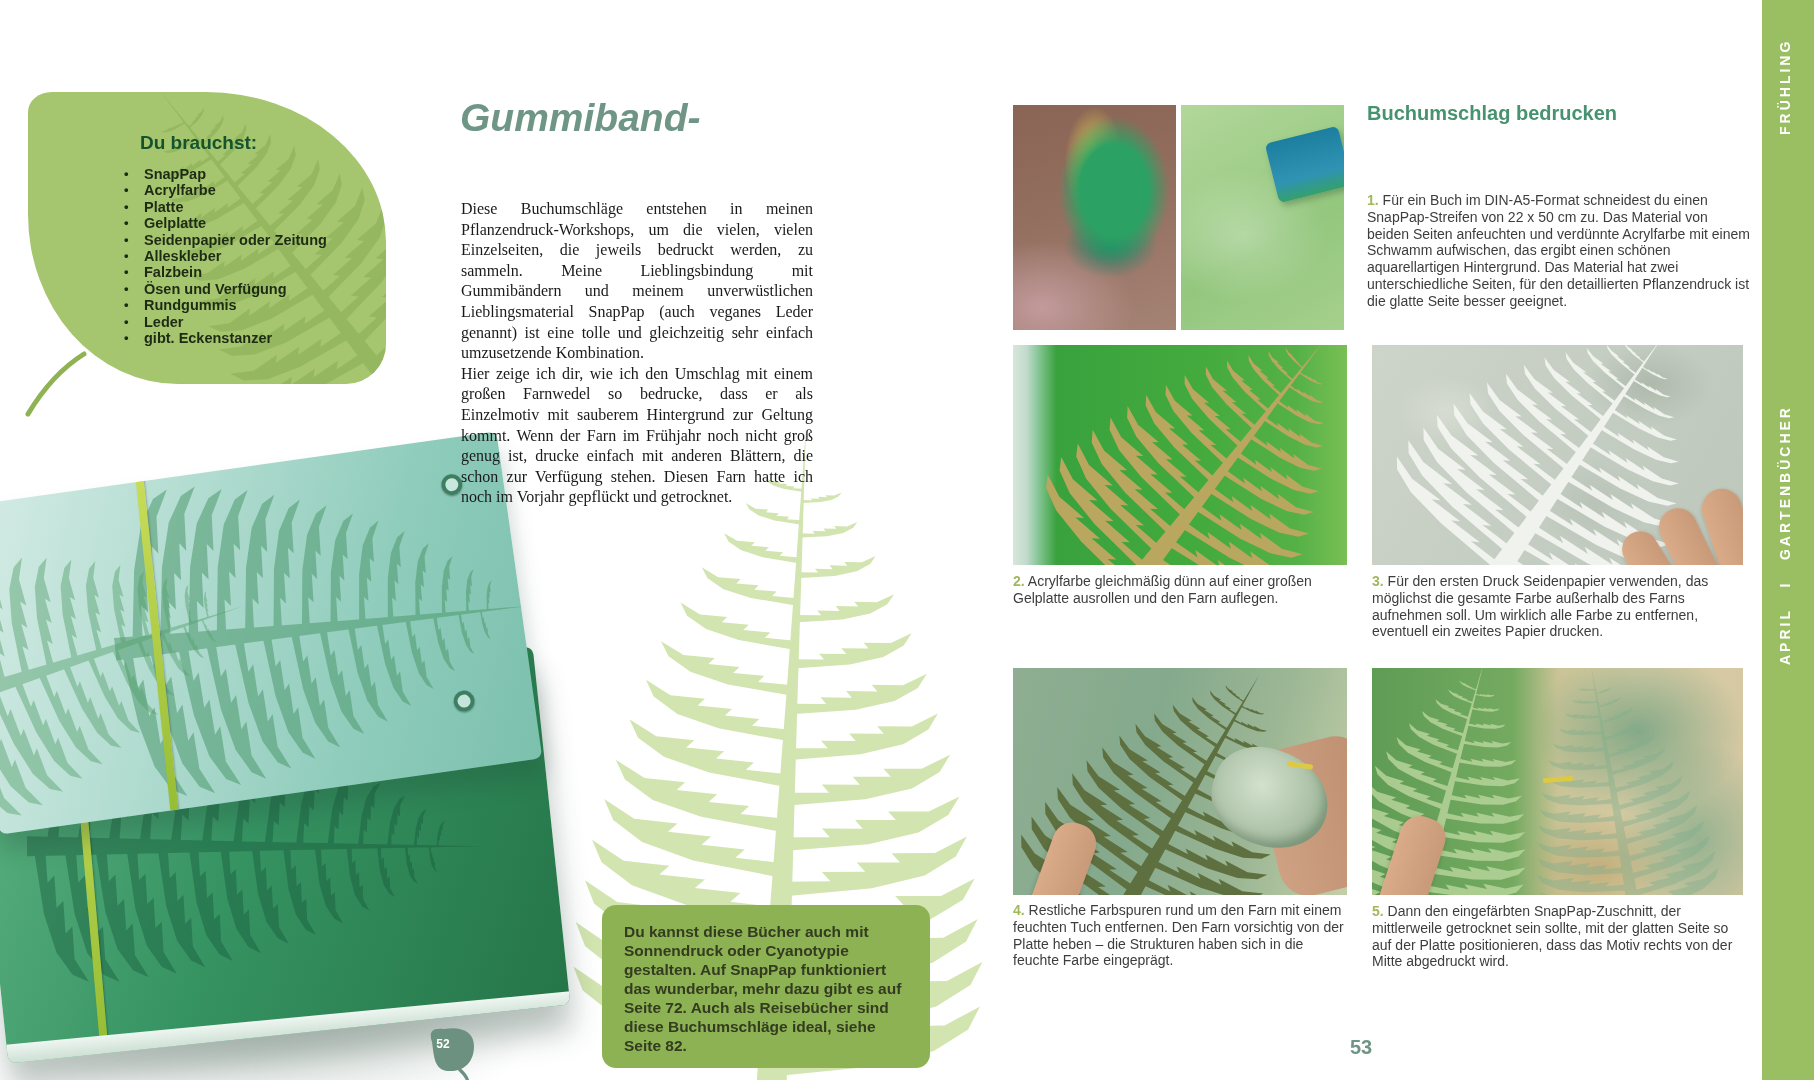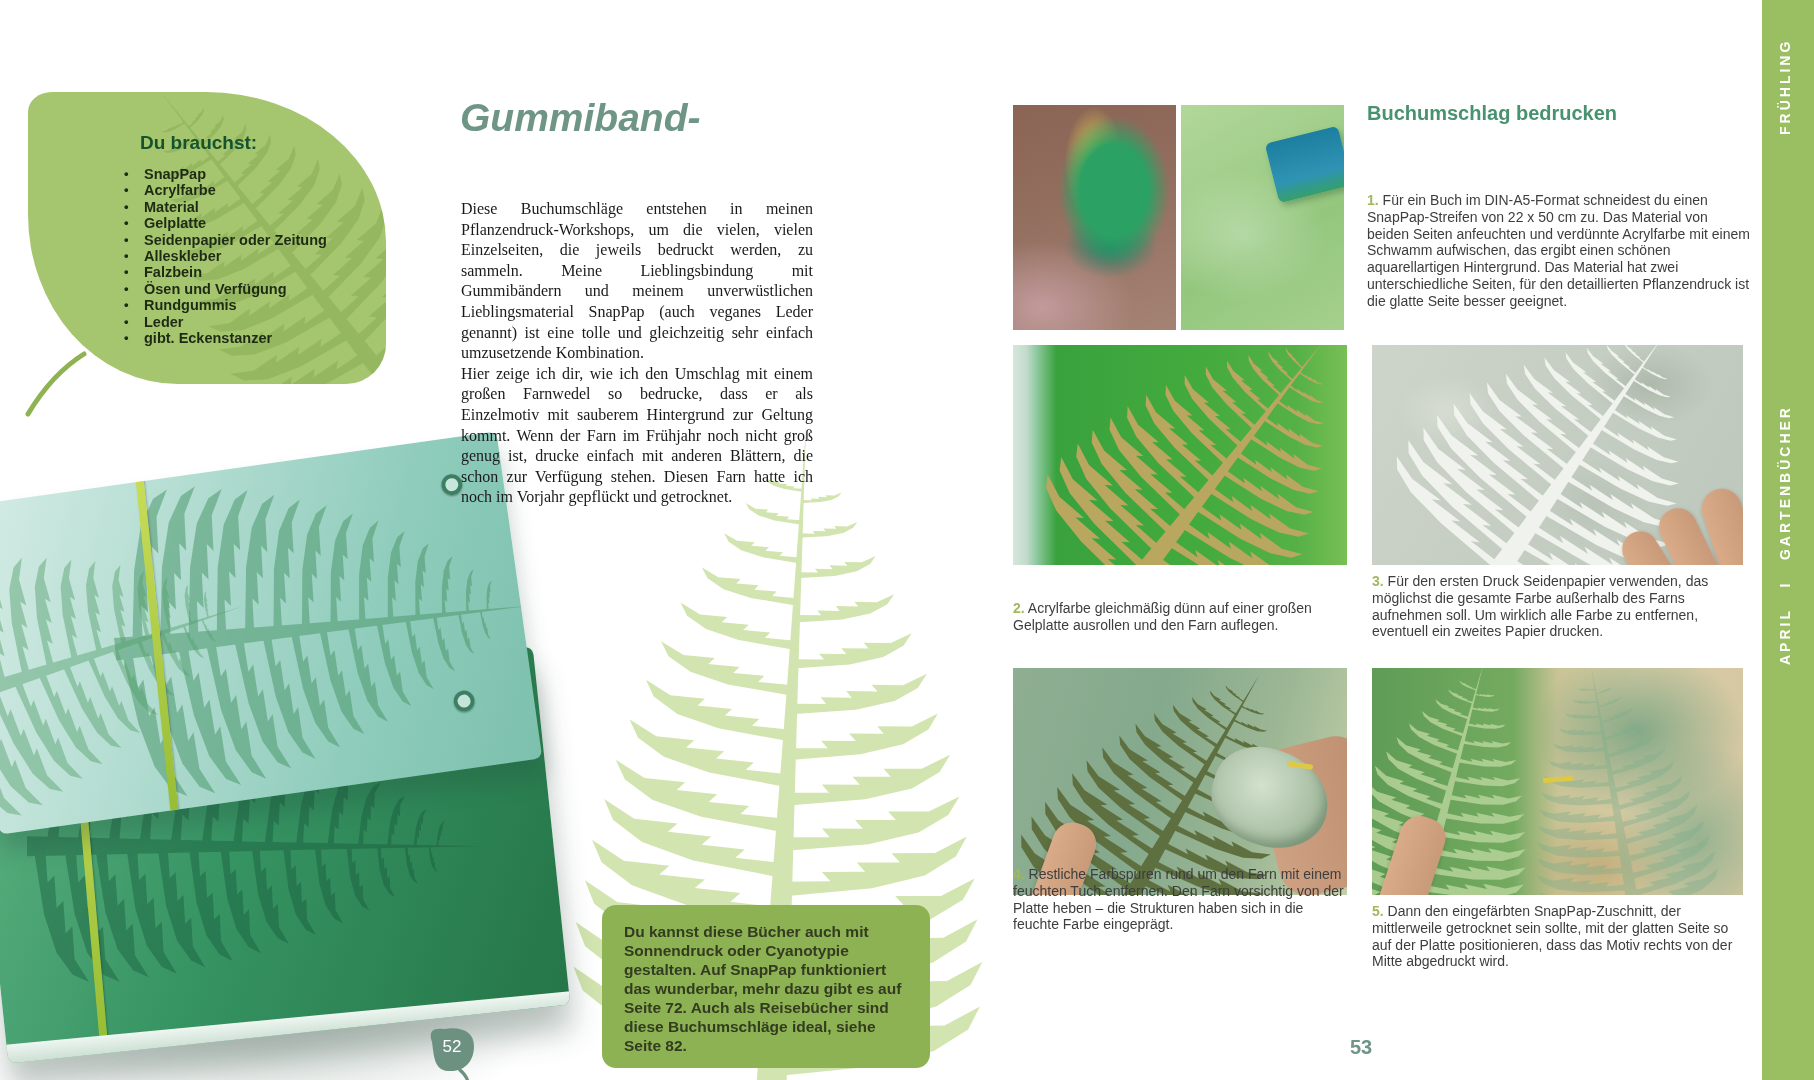--- a/index.html
+++ b/index.html
@@ -55,22 +55,22 @@
   .fern-watermark{position:absolute;left:563px;top:418px;width:452px;height:668px;
     transform:rotate(3deg);opacity:.92;z-index:1;}
 
   
   .tip-box{position:absolute;left:602px;top:905px;width:328px;height:163px;box-sizing:border-box;
     background:#8db253;border-radius:14px;padding:17px 22px;z-index:3;}
   .tip-box p{margin:0;font-size:15.5px;line-height:19px;font-weight:bold;color:#333b20;}
 
   
   .page-badge{position:absolute;left:424px;top:1024px;width:58px;height:66px;z-index:4;}
-  .page-badge .num{position:absolute;left:13px;top:13px;width:30px;text-align:center;
-    color:#fff;font-weight:normal;font-size:17px;}
+  .page-badge .num{position:absolute;left:4px;top:13px;width:30px;text-align:center;
+    color:#fff;font-weight:bold;font-size:12px;}
   .page-num-right{position:absolute;left:1350px;top:1036px;font-size:20px;font-weight:bold;
     color:#6e9585;z-index:4;}
 
   
   .photo{position:absolute;overflow:hidden;background:#cdd6c9;}
   .ph-1a{left:1013px;top:105px;width:163px;height:225px;
     background:
       radial-gradient(90px 120px at 62% 38%,#2ba163 0%,#2ba163 38%,rgba(43,161,99,0) 62%),
       radial-gradient(50px 95px at 50% 26%,#e9db4f 0%,rgba(233,219,79,0) 60%),
       radial-gradient(72px 52px at 60% 62%,#17836b 0%,rgba(23,131,107,0) 65%),
@@ -107,23 +107,23 @@
     background:radial-gradient(circle at 40% 40%,#d3e1cd,#9fb79b 75%);
     box-shadow:inset -6px -6px 10px rgba(60,90,60,.35);}
   .hand{position:absolute;right:-30px;top:32%;width:110px;height:150px;transform:rotate(-14deg);
     border-radius:30px;background:linear-gradient(90deg,#cfa183,#be9071);}
   .paint-mark{position:absolute;background:#ddc944;border-radius:2px;}
 
   .rp-heading{position:absolute;left:1367px;top:102px;width:380px;margin:0;
     font-size:20px;font-weight:bold;color:#47926f;}
   .step-text-block{position:absolute;left:1367px;top:178px;width:384px;}
   .caption{position:absolute;margin:0;}
-  .cap-2{left:1013px;top:600px;width:334px;}
+  .cap-2{left:1013px;top:573px;width:334px;}
   .cap-3{left:1372px;top:573px;width:371px;}
-  .cap-4{left:1013px;top:866px;width:334px;}
+  .cap-4{left:1013px;top:902px;width:334px;}
   .cap-5{left:1372px;top:903px;width:371px;}
   .step-text-block,.caption{font-size:14px;line-height:16.8px;color:#3d3d3d;}
   .step-num{color:#a0b95c;font-weight:bold;}
 
   
   .sidebar{position:absolute;left:1762px;top:0;width:52px;height:1080px;background:#9abe62;z-index:5;}
   .vtext{position:absolute;left:15px;writing-mode:vertical-rl;transform:rotate(180deg);
     color:#ffffff;font-weight:bold;font-size:14px;letter-spacing:3px;white-space:pre;}
   .v-season{top:25px;height:110px;}
   .v-category{top:335px;height:330px;}
@@ -174,21 +174,21 @@
 
   <div class="materials-leaf">
     <svg class="leaf-texture" viewBox="0 0 120 360" preserveAspectRatio="none">
         <use href="#fern" fill="#6f9a3f"></use>
       </svg>
     <div class="materials-content">
       <p class="materials-title">Du brauchst:</p>
       <ul class="materials-list">
         <li>SnapPap</li>
         <li>Acrylfarbe</li>
-        <li>Material</li>
+        <li>Platte</li>
         <li>Gelplatte</li>
         <li>Seidenpapier oder Zeitung</li>
         <li>Alleskleber</li>
         <li>Falzbein</li>
         <li>Ösen und Verfügung</li>
         <li>Rundgummis</li>
         <li>Leder</li>
         <li>gibt. Eckenstanzer</li>
       </ul>
     </div>

